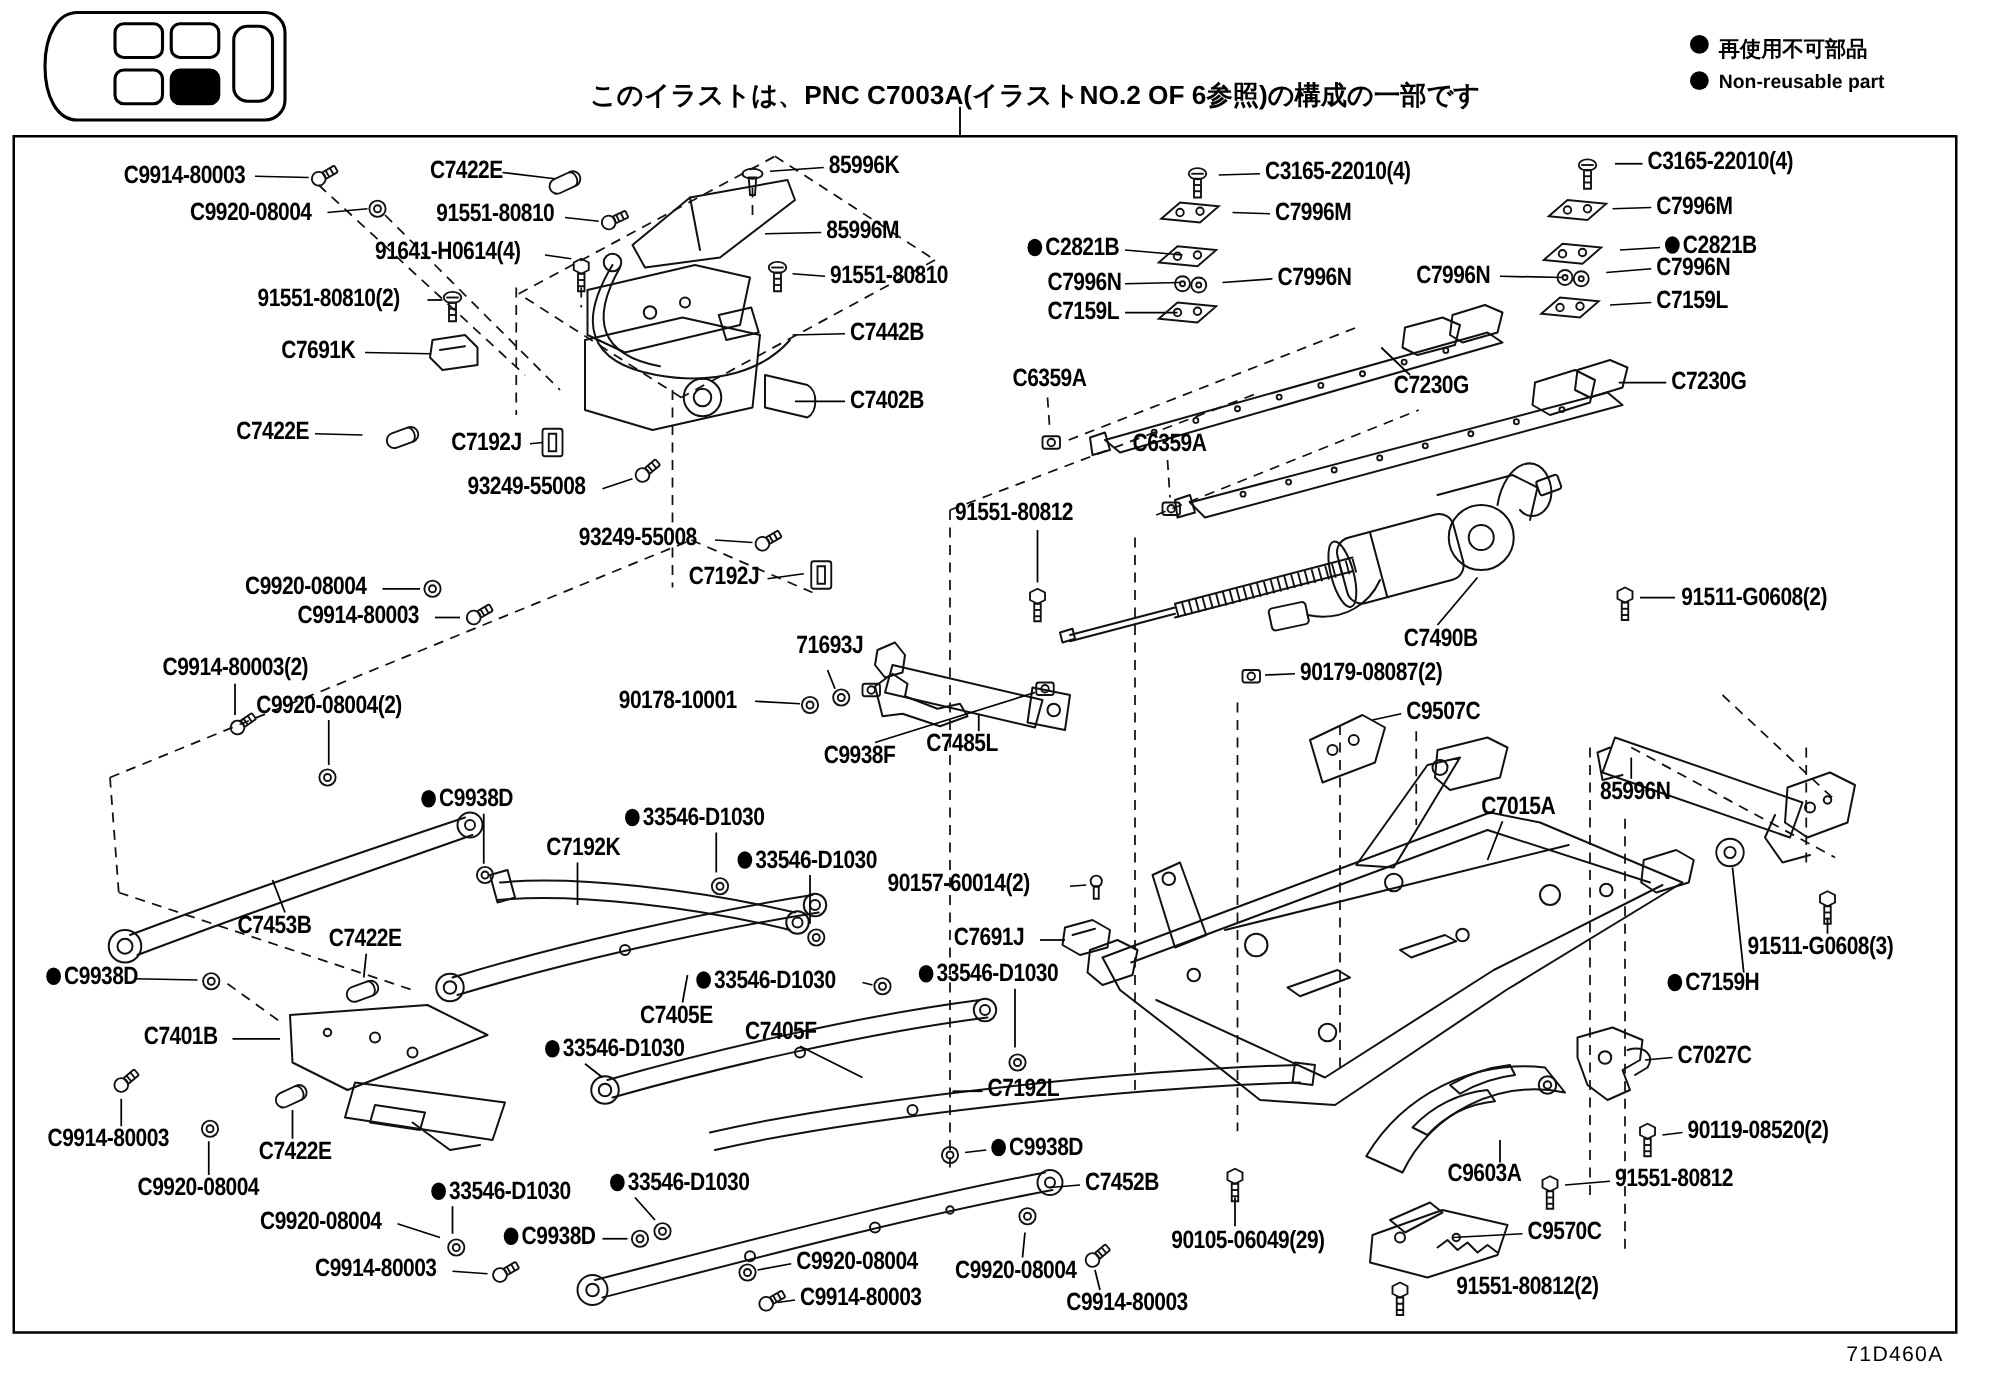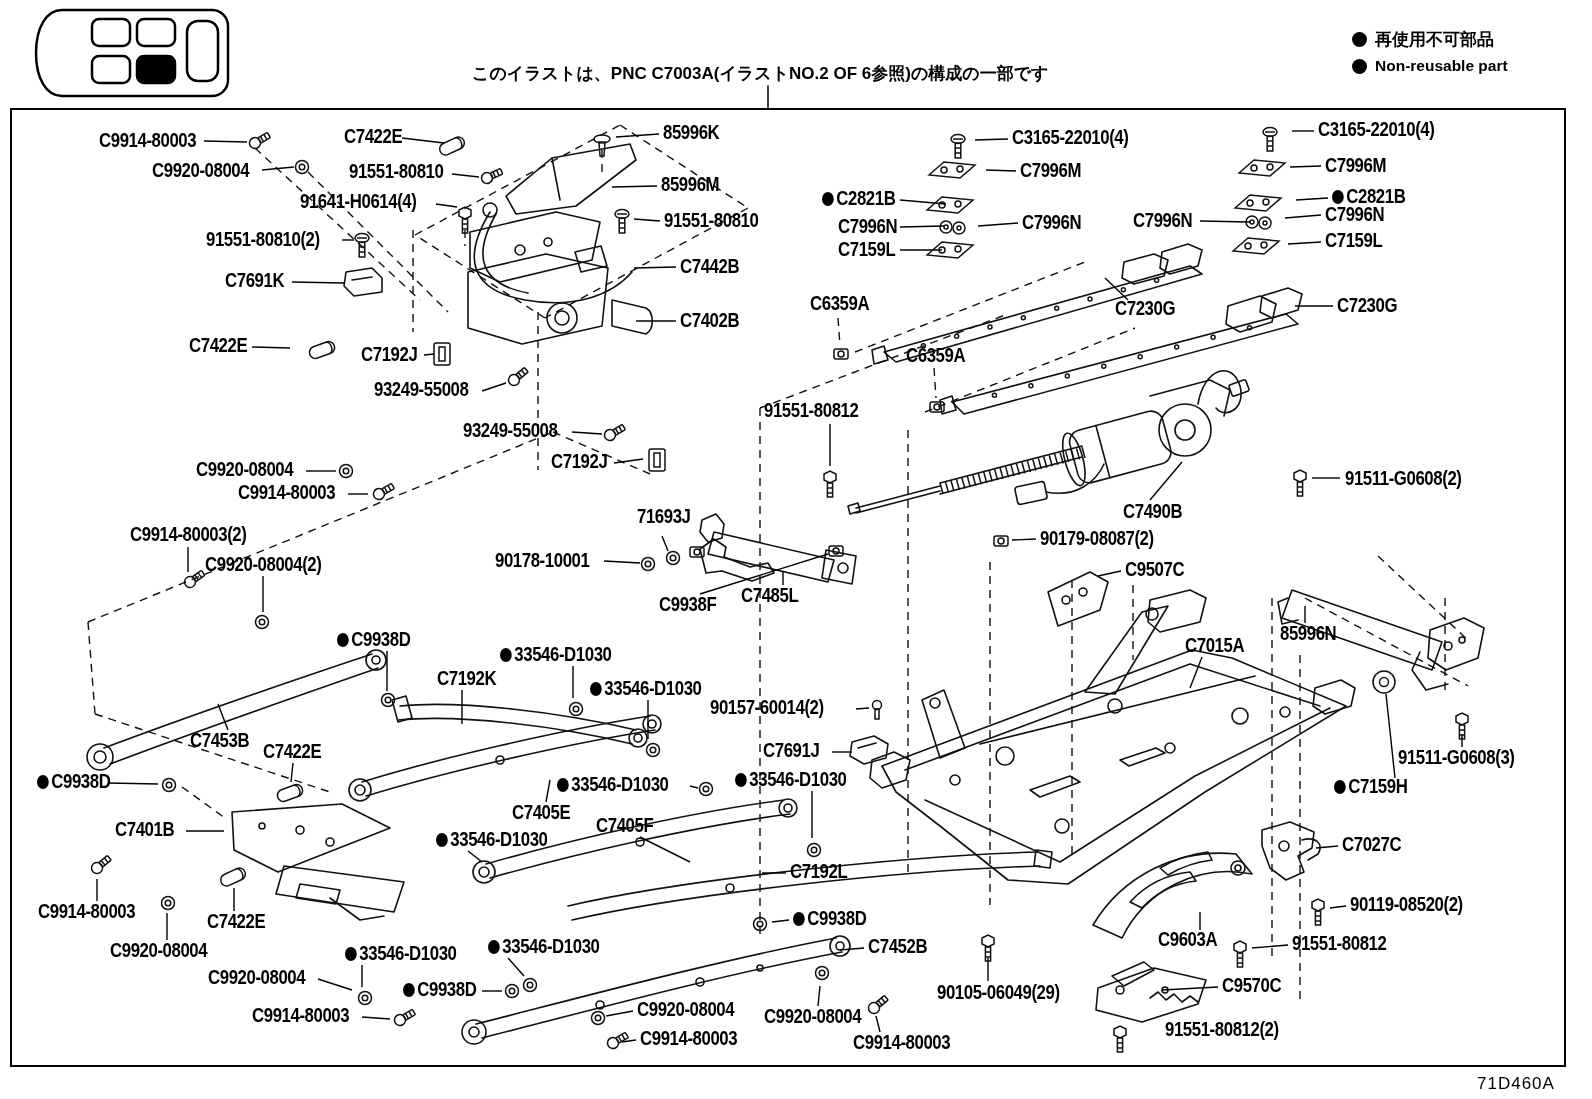--- a/index.html
+++ b/index.html
@@ -6,24 +6,24 @@
   #page{position:relative;width:1592px;height:1099px;background:#fff;overflow:hidden;
         font-family:"Liberation Sans",sans-serif;color:#000;}
   #art{position:absolute;left:0;top:0;}
   .frame{position:absolute;left:10px;top:108px;width:1552px;height:955px;
          border:2px solid #000;pointer-events:none;}
   .part-label{position:absolute;font-weight:700;font-size:20px;line-height:20px;
               white-space:nowrap;letter-spacing:-0.5px;transform:scaleX(.84);
               transform-origin:left center;}
   .part-label .dot{display:inline-block;width:14px;height:14px;border-radius:50%;
               background:#000;margin-right:3px;vertical-align:-1px;}
-  #title{position:absolute;left:472px;top:62px;font-size:17px;font-weight:700;
+  #title{position:absolute;left:472px;top:62px;font-size:21px;font-weight:700;
          letter-spacing:0px;white-space:nowrap;}
   #legend{position:absolute;left:1352px;top:28px;}
-  .legrow{display:flex;align-items:center;margin-bottom:6px;font-weight:700;}
+  .legrow{display:flex;align-items:flex-start;margin-bottom:6px;font-weight:700;}
   .legrow .dot{width:15px;height:15px;border-radius:50%;background:#000;margin-right:8px;flex:0 0 auto;}
   .leg-jp{font-size:17px;}
   .leg-en{font-size:15.5px;}
   #diagcode{position:absolute;left:1477px;top:1074px;font-size:17px;letter-spacing:1px;}
   svg *{vector-effect:non-scaling-stroke;}
 </style>
 </head>
 <body>
 
 <div id="page">

